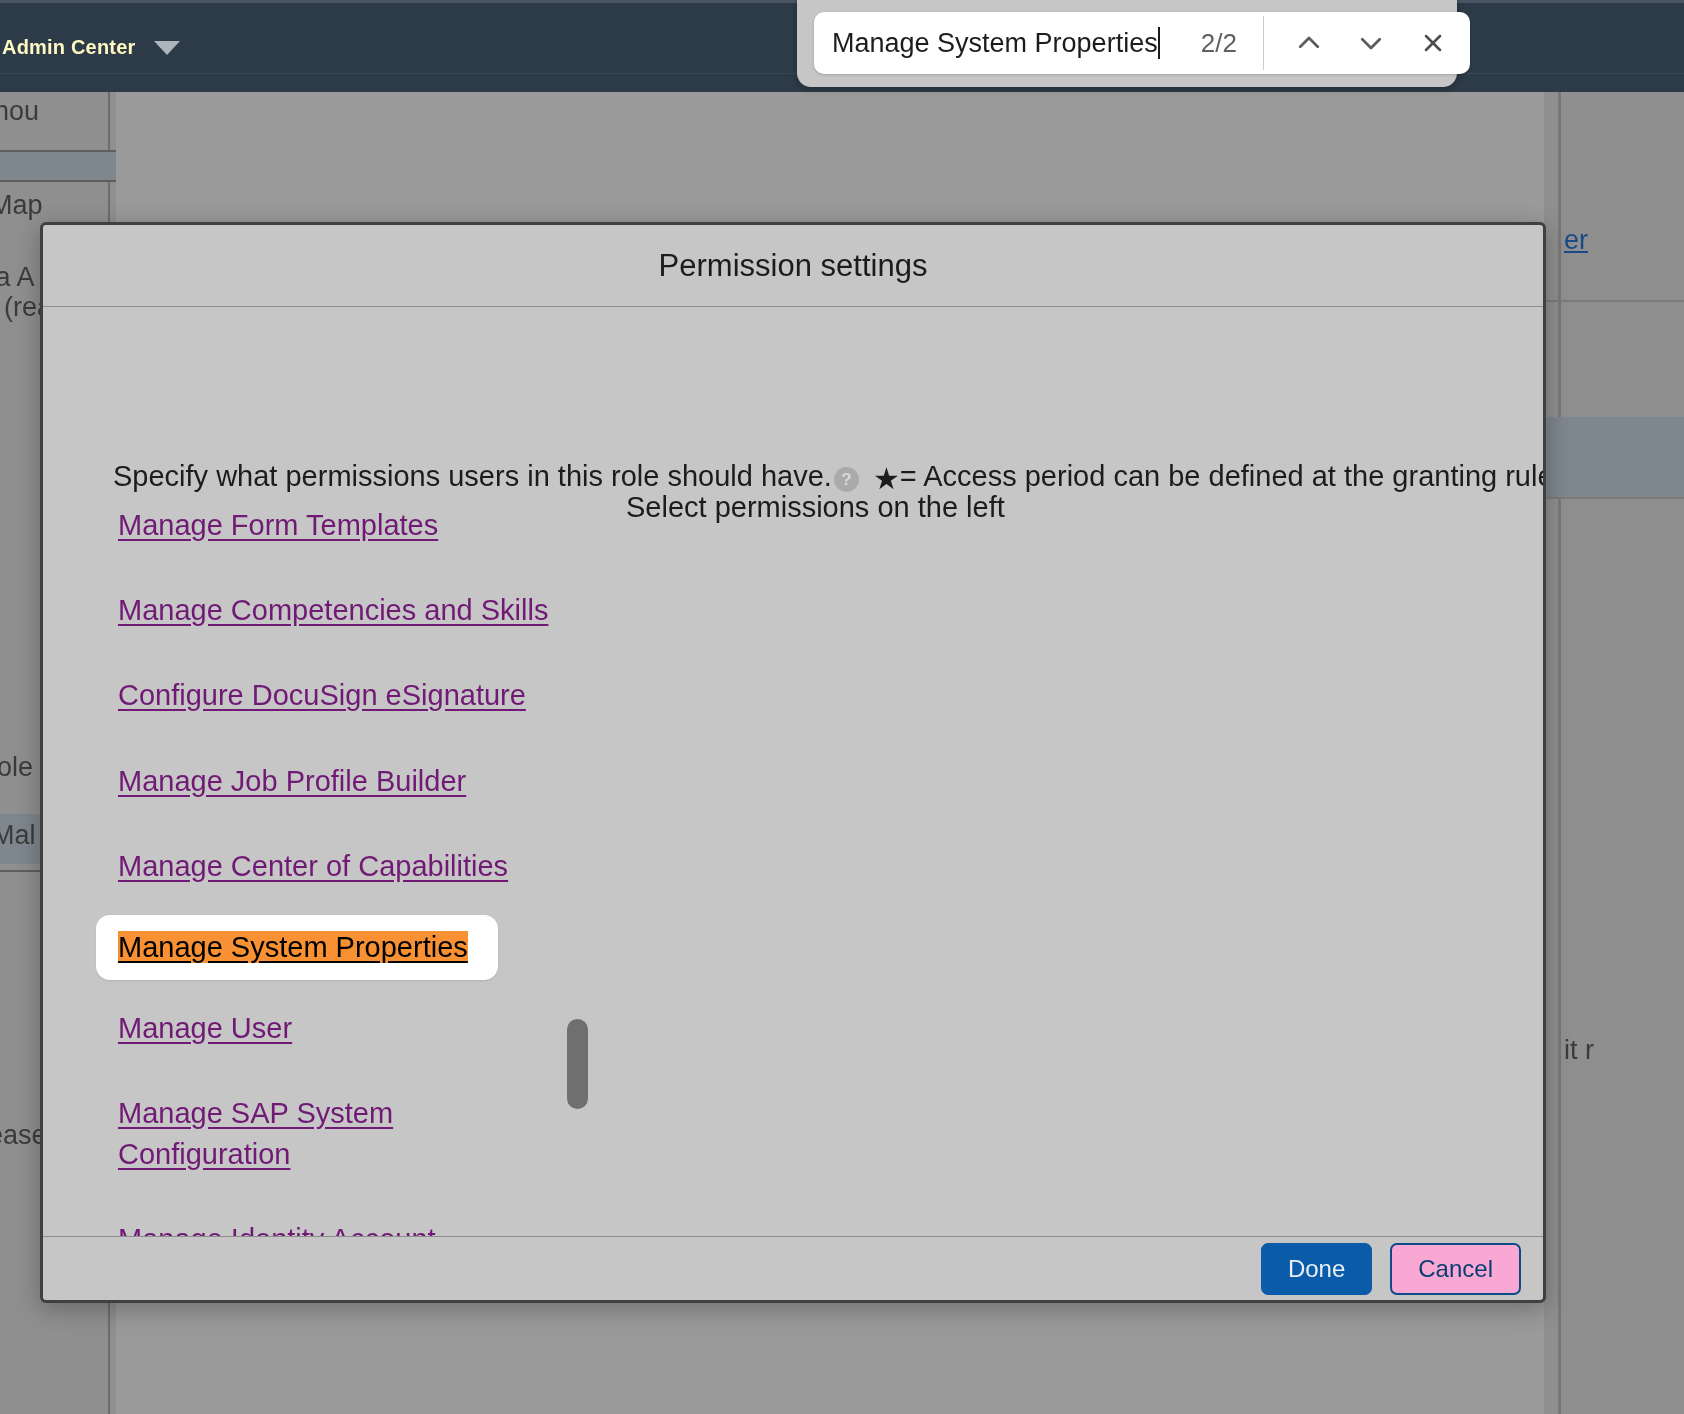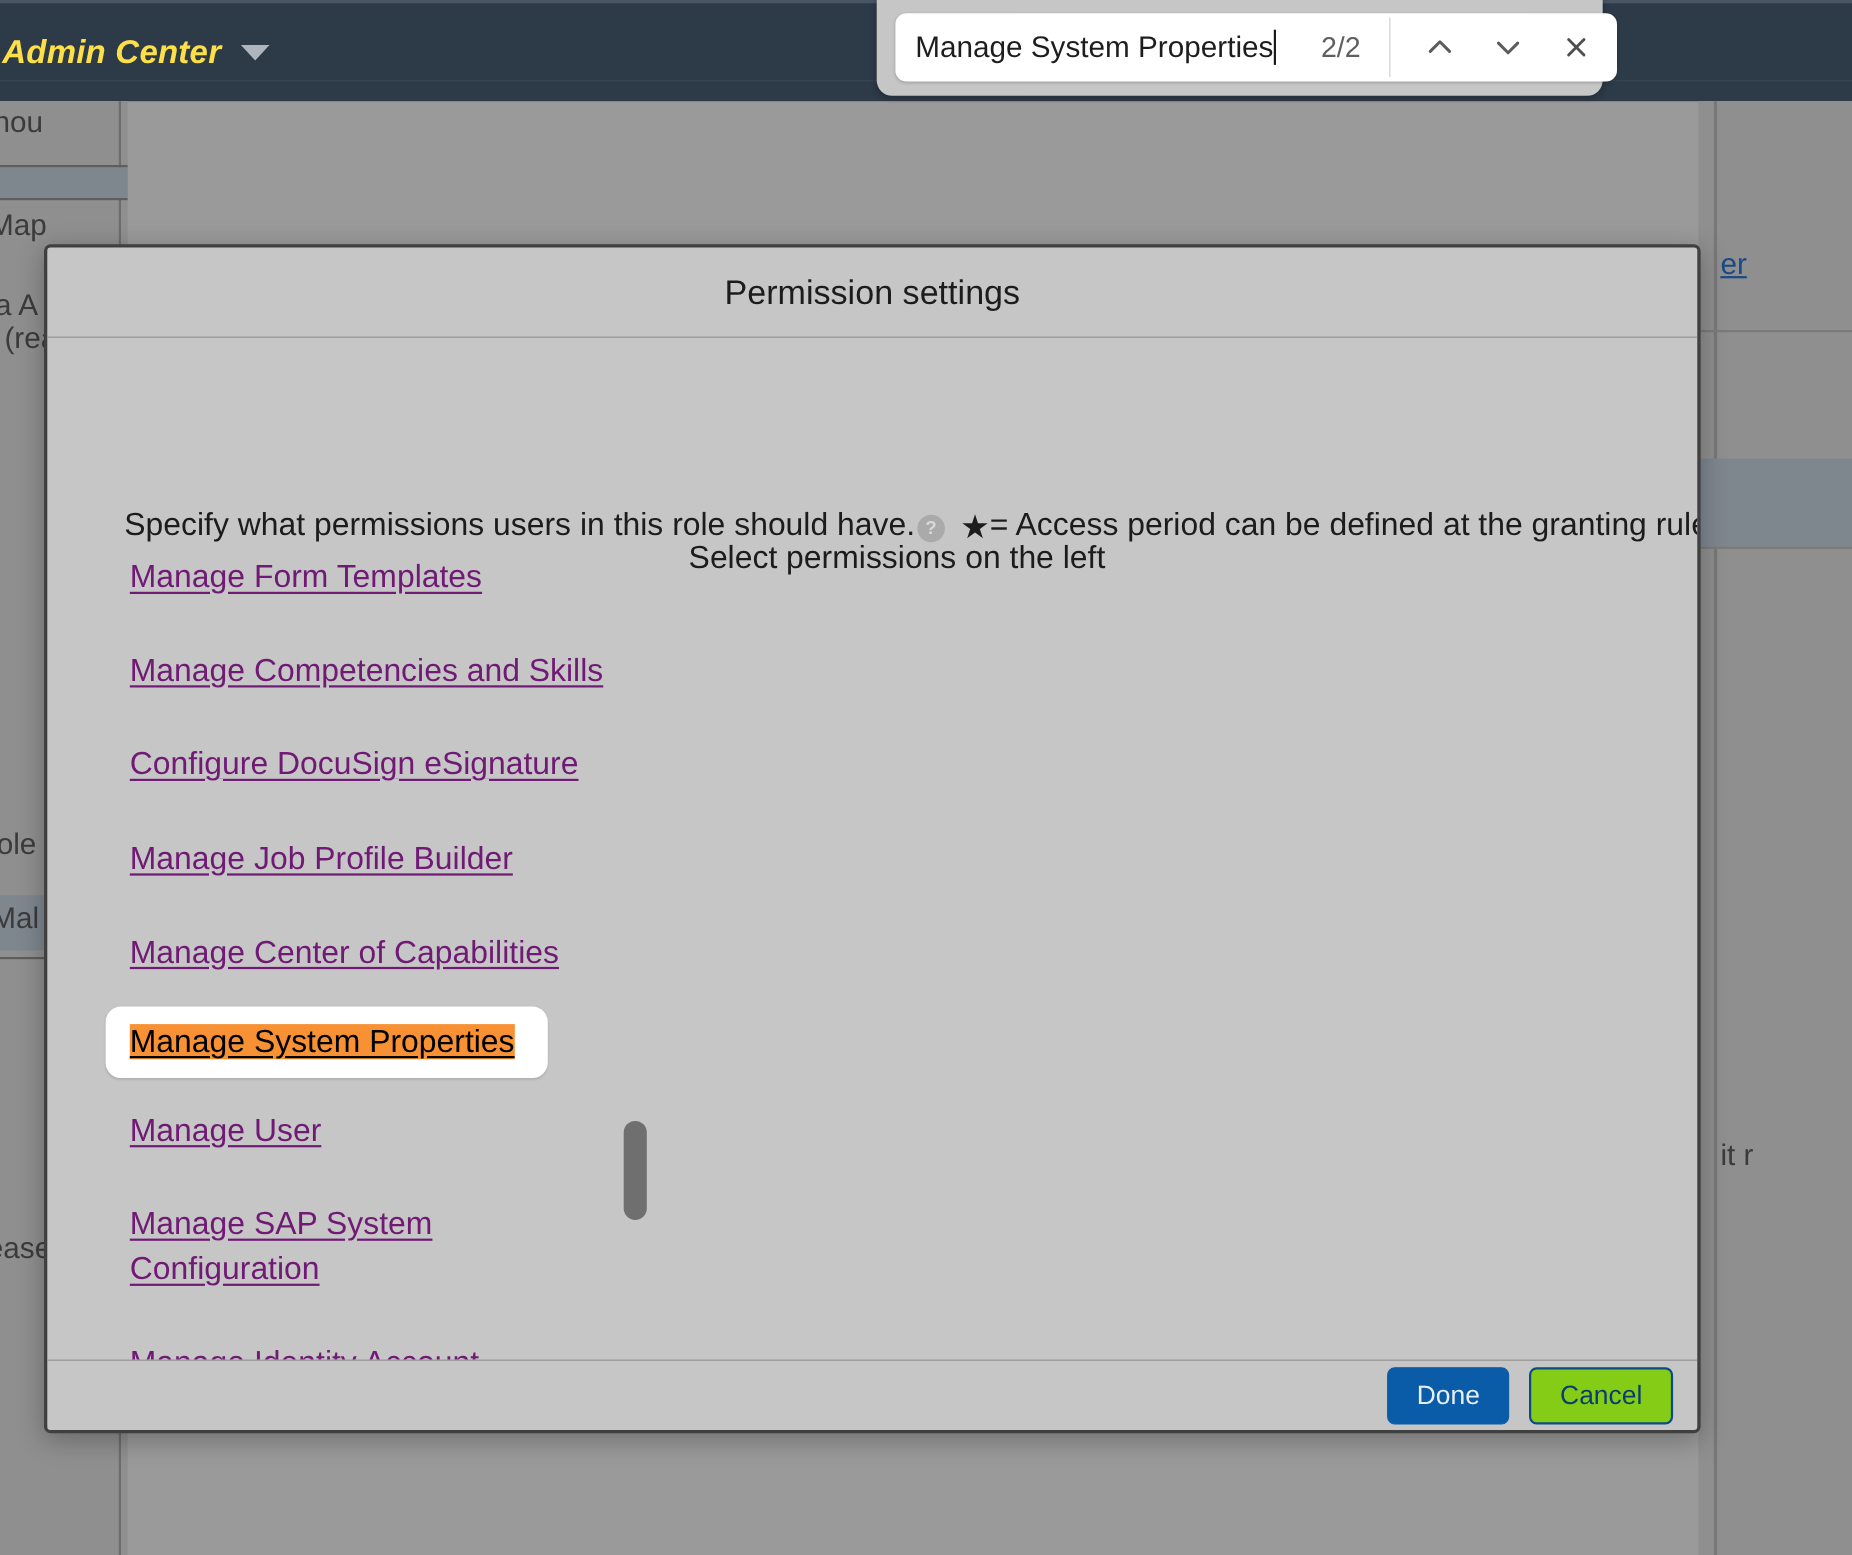--- a/index.html
+++ b/index.html
@@ -16,22 +16,22 @@
     position: absolute; inset: 0;
     background: #9a9a9a;
   }
   .app-header {
     position: absolute; left: 0; top: 0; width: 1684px; height: 92px;
     background: #2d3a47;
     border-top: 3px solid #4a5666;
     display: flex; align-items: center;
   }
   .app-header-title {
-    color: #fde047; font-size: 30px; font-weight: bold;
-    margin-left: 0px; padding-left: 2px; letter-spacing: .2px; font-style: italic;
+    color: #fef9c3; font-size: 20px; font-weight: bold;
+    margin-left: 0px; padding-left: 2px; letter-spacing: .2px;
   }
   .caret-down {
     width: 0; height: 0; margin-left: 18px;
     border-left: 13px solid transparent;
     border-right: 13px solid transparent;
     border-top: 14px solid #aeb5bd;
   }
   .header-rule {
     position: absolute; left: 0; right: 0; top: 70px; height: 1px;
     background: #3a4653;
@@ -125,21 +125,21 @@
     display: flex; align-items: center; justify-content: flex-end;
     padding-right: 22px; gap: 18px;
   }
   .btn {
     font-family: "Liberation Sans", sans-serif;
     font-size: 24px; cursor: pointer;
     border-radius: 7px; padding: 0 26px; height: 52px;
     display: inline-flex; align-items: center; justify-content: center;
   }
   .btn-primary { background: #0a5ca8; color: #e7eef5; border: 1px solid #0a5ca8; }
-  .btn-secondary { background: #84cc16; color: #0a3d73; border: 2px solid #0b4b86; }
+  .btn-secondary { background: #f9a8d4; color: #0a3d73; border: 2px solid #0b4b86; }
 
   
   .desc-row {
     position: absolute; left: 70px; top: 152px;
     display: flex; align-items: center; gap: 0;
     font-size: 29px; color: #1c1c1c; white-space: nowrap;
   }
   .help-icon {
     display: inline-flex; align-items: center; justify-content: center;
     width: 25px; height: 25px; border-radius: 50%;

